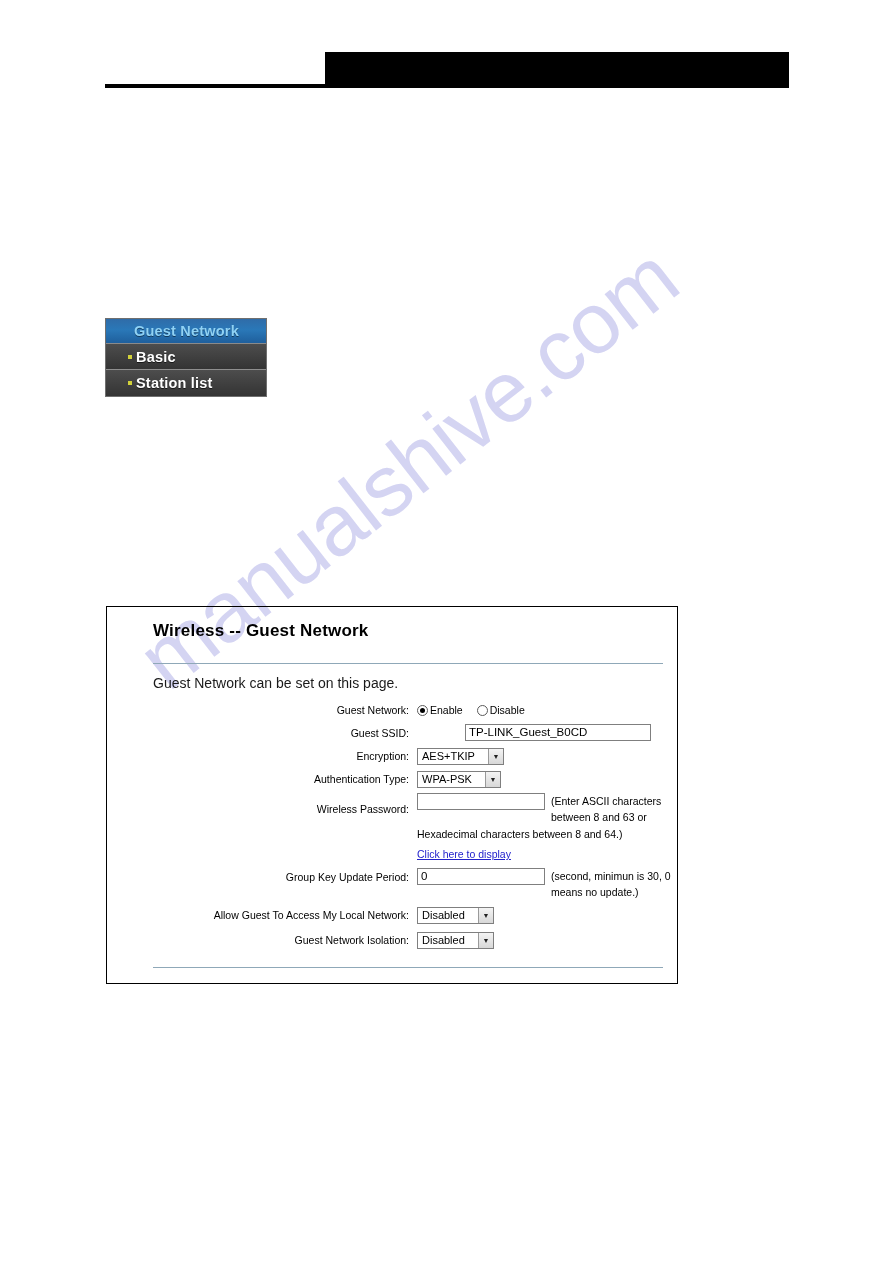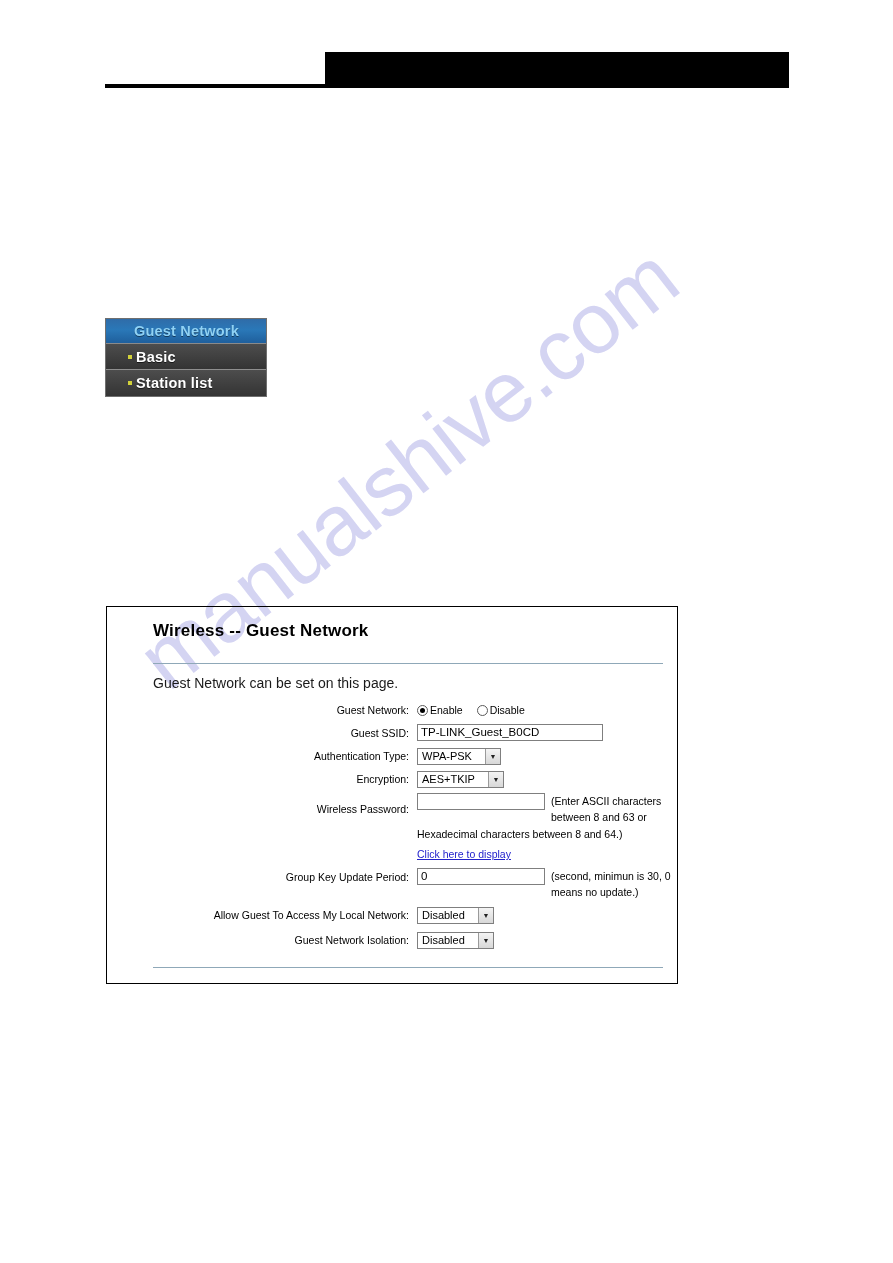--- a/index.html
+++ b/index.html
@@ -213,21 +213,21 @@
     background: #ffffff;
     height: 17px;
     line-height: 17px;
     font-size: 11.5px;
     font-family: "Liberation Sans", sans-serif;
     color: #000000;
     padding: 0 3px;
     box-sizing: border-box;
     outline: none;
   }
-  .input-ssid { width: 186px; }
+  .input-ssid { width: 186px; margin-left: 48px; }
   .input-password { width: 128px; }
   .input-groupkey { width: 128px; }
 
   
   .select {
     display: inline-flex;
     align-items: center;
     border: 1px solid #7f7f7f;
     background: #ffffff;
     height: 17px;
@@ -348,34 +348,34 @@
     </div>
 
     <div class="form-row">
       <div class="form-label">Guest SSID:</div>
       <div class="form-field">
         <input class="text-input input-ssid" type="text" value="TP-LINK_Guest_B0CD" style="">
       </div>
     </div>
 
     <div class="form-row">
+      <div class="form-label">Encryption:</div>
+      <div class="form-field">
+        <span class="select sel-enc">
+          <span class="select-value">AES+TKIP</span>
+          <span class="select-arrow">▼</span>
+        </span>
+      </div>
+    </div>
+
+    <div class="form-row">
       <div class="form-label">Authentication Type:</div>
       <div class="form-field">
         <span class="select sel-auth">
           <span class="select-value">WPA-PSK</span>
-          <span class="select-arrow">▼</span>
-        </span>
-      </div>
-    </div>
-
-    <div class="form-row">
-      <div class="form-label">Encryption:</div>
-      <div class="form-field">
-        <span class="select sel-enc">
-          <span class="select-value">AES+TKIP</span>
           <span class="select-arrow">▼</span>
         </span>
       </div>
     </div>
 
     <div class="form-row" style="margin-top:4px;">
       <div class="form-label" style="line-height:32px;">Wireless Password:</div>
       <div class="form-field">
         <div class="inline-row">
           <input class="text-input input-password" type="text" value="" style="">

